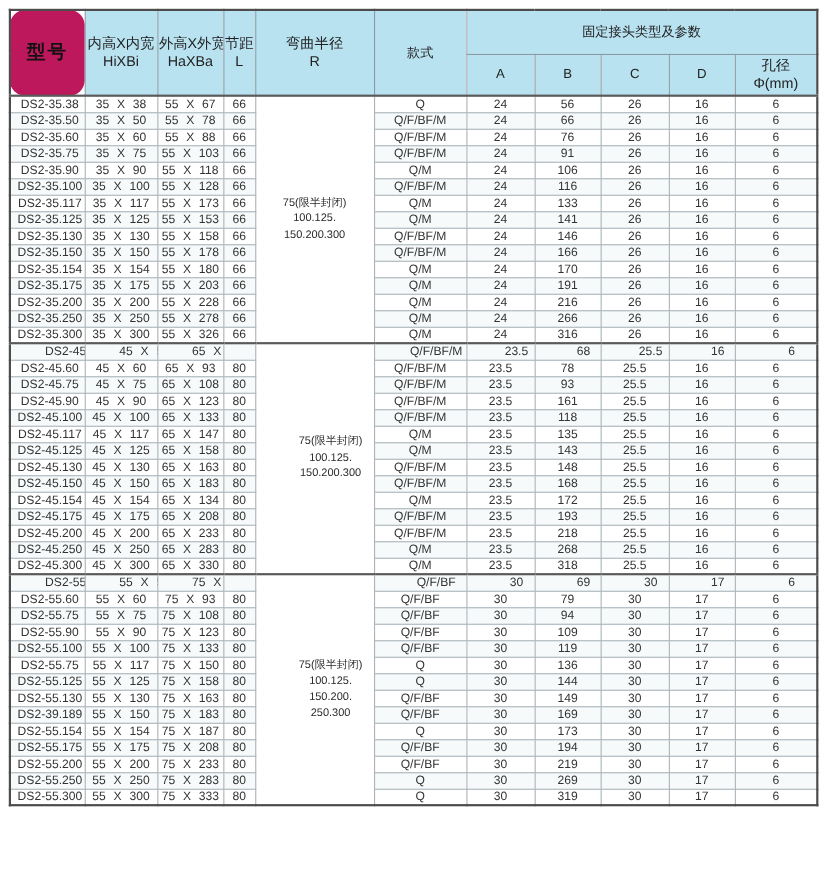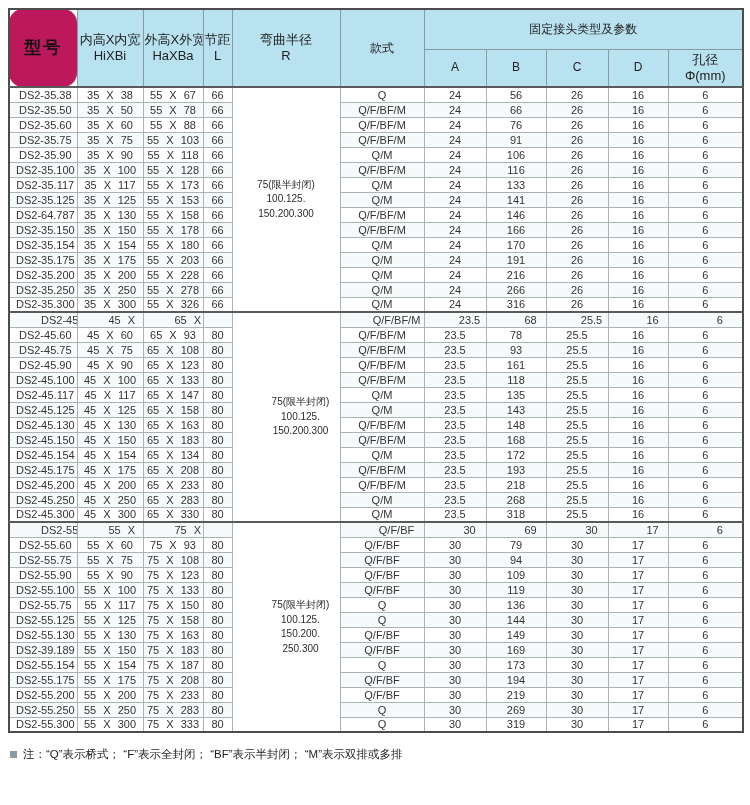--- a/index.html
+++ b/index.html
@@ -238,21 +238,21 @@
           <td class="dim">55 X 153</td>
           <td>66</td>
           <td>Q/M</td>
           <td>24</td>
           <td>141</td>
           <td>26</td>
           <td>16</td>
           <td>6</td>
         </tr>
         <tr>
-          <td class="model">DS2-64.787</td>
+          <td class="model">DS2-35.130</td>
           <td class="dim">35 X 130</td>
           <td class="dim">55 X 158</td>
           <td>66</td>
           <td>Q/F/BF/M</td>
           <td>24</td>
           <td>146</td>
           <td>26</td>
           <td>16</td>
           <td>6</td>
         </tr>
@@ -671,18 +671,14 @@
           <td>Q</td>
           <td>30</td>
           <td>319</td>
           <td>30</td>
           <td>17</td>
           <td>6</td>
         </tr>
       </tbody>
   </table>
 
-  <div class="footnote">
-    <span class="bullet"></span>
-    <span>注：“Q”表示桥式；  “F”表示全封闭；  “BF”表示半封闭；  “M”表示双排或多排</span>
-  </div>
 
 </div>
 
 </body></html>

